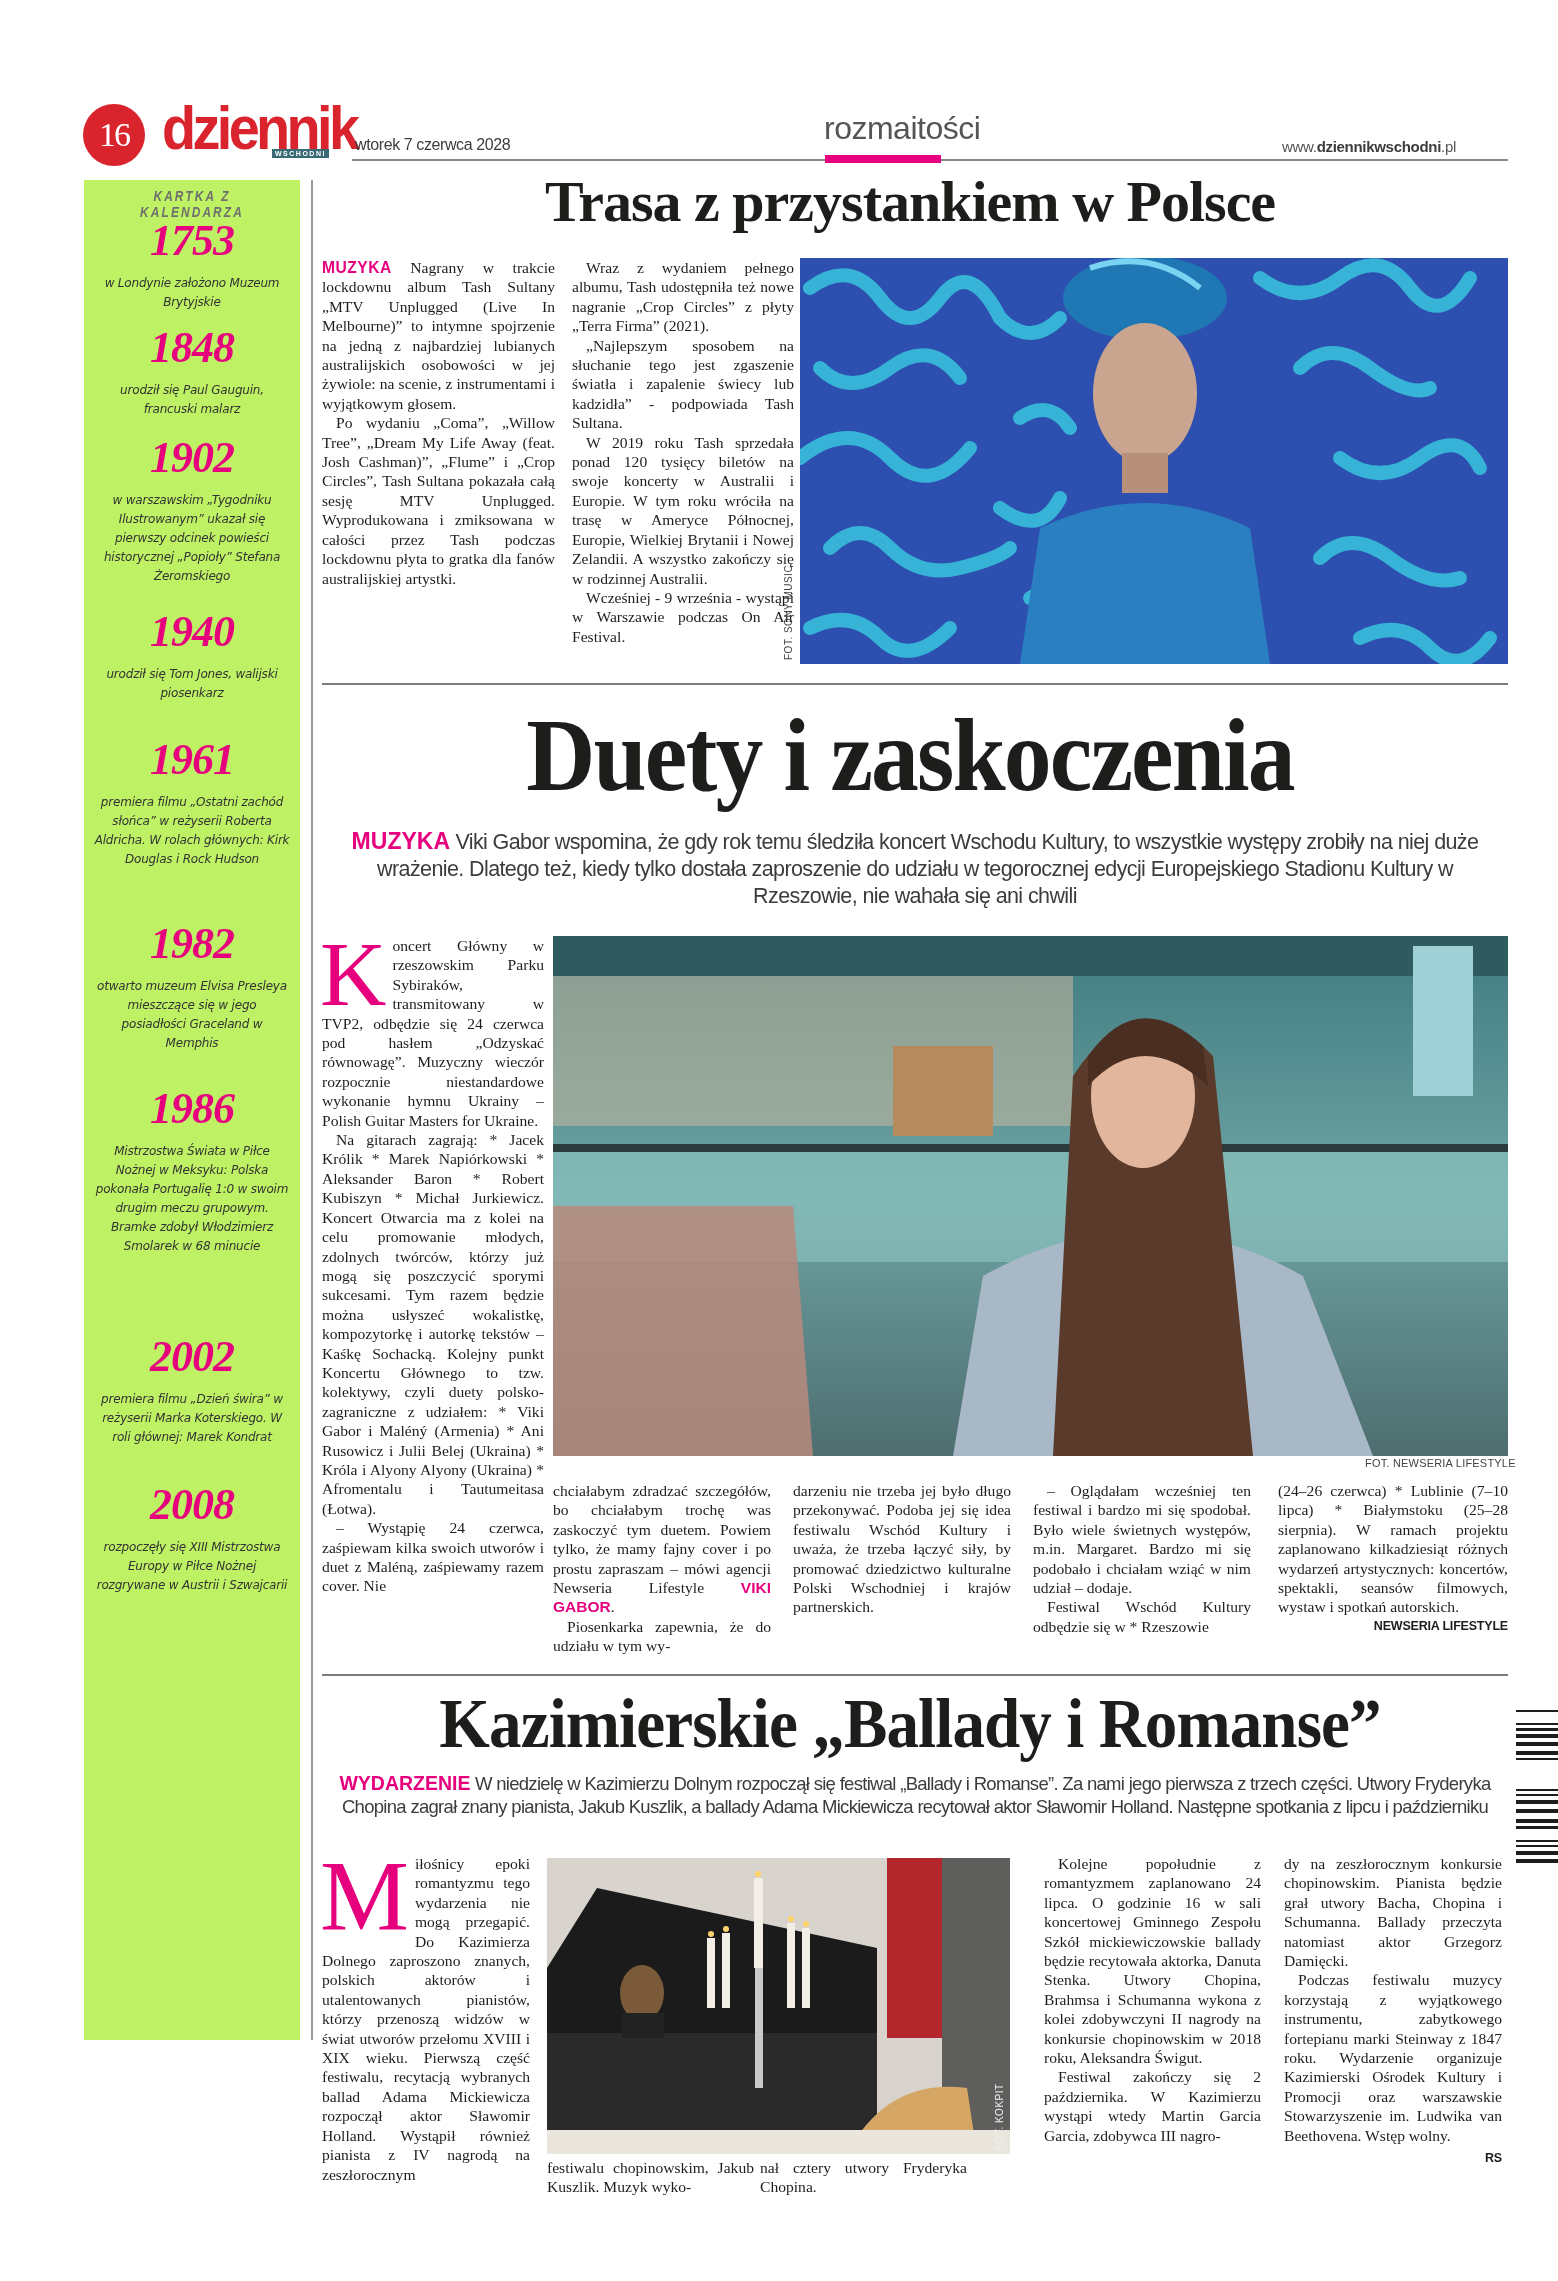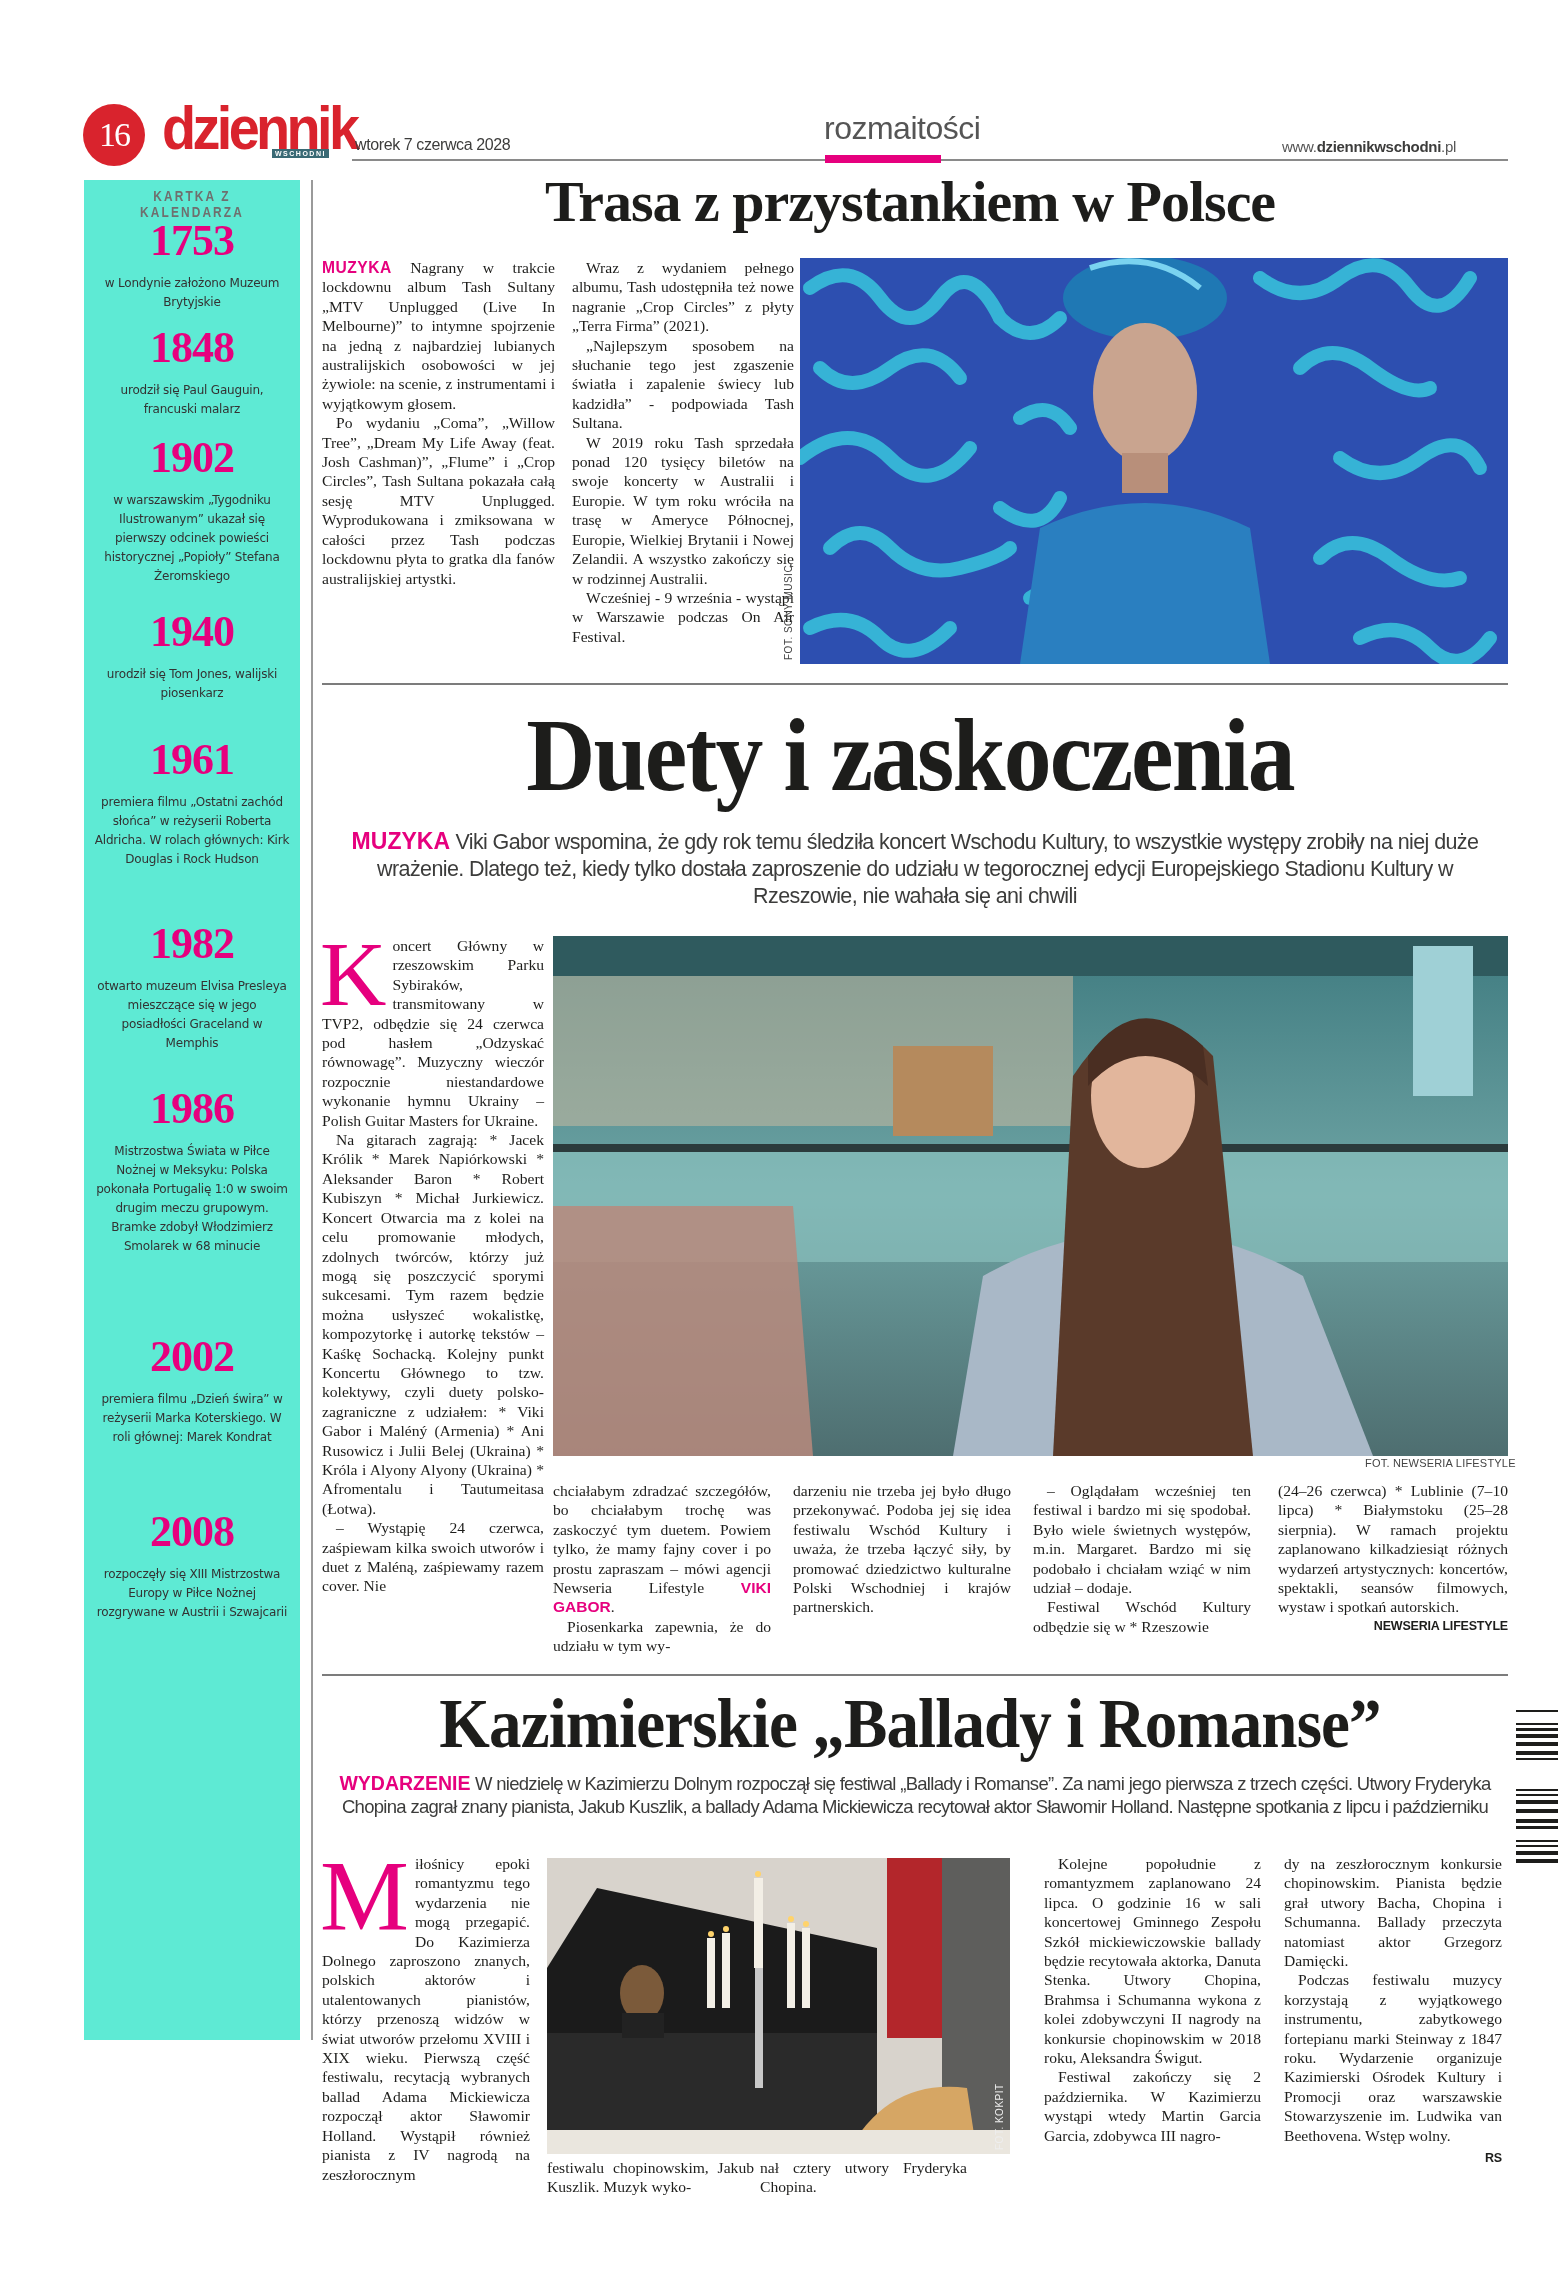--- a/index.html
+++ b/index.html
@@ -17,21 +17,21 @@
   .logo-sub { position: absolute; left: 110px; top: 49px; background: #3a6a75; color: #fff; font-family: "Liberation Sans", sans-serif;
     font-size: 7px; font-weight: bold; letter-spacing: 1.5px; padding: 1px 3px; }
   .date { left: 355px; top: 136px; font-family: "Liberation Sans", sans-serif; font-size: 16px; color: #3c3c3b; letter-spacing: -0.4px; }
   .top-rule { left: 352px; top: 159px; width: 1156px; height: 2px; background: #8a8a8a; }
   .section { left: 824px; top: 110px; font-family: "Liberation Sans", sans-serif; font-size: 32px; color: #555; letter-spacing: -0.5px; font-weight: 300; }
   .section-bar { left: 825px; top: 155px; width: 116px; height: 8px; background: #e6007e; }
   .site { left: 1282px; top: 138px; font-family: "Liberation Sans", sans-serif; font-size: 15px; color: #555; letter-spacing: -0.3px; }
   .site b { color: #3c3c3b; }
 
   
-  .sidebar { left: 84px; top: 180px; width: 216px; height: 1860px; background: #5eead4; }
+  .sidebar { left: 84px; top: 180px; width: 216px; height: 1860px; background: #bef264; font-style: italic; }
   .sidebar-title { position: absolute; top: 8px; left: 0; width: 100%; text-align: center; font-family: "Liberation Sans", sans-serif;
     font-size: 14px; font-weight: bold; letter-spacing: 2.5px; color: #6f6f6e; transform: scaleX(0.85); }
   .cal-entry { position: absolute; left: 0; width: 100%; text-align: center; }
   .cal-year { font-family: "Liberation Serif", serif; font-weight: bold; color: #e6007e; font-size: 44px; line-height: 50px; letter-spacing: -1px; }
   .cal-text { font-family: "DejaVu Sans", sans-serif; font-size: 12px; line-height: 19px; color: #333; padding: 0 10px; margin-top: 8px; letter-spacing: -0.2px; }
   .cal-year.big { font-size: 54px; line-height: 74px; }
   .sidebar-rule { left: 311px; top: 180px; width: 2px; height: 1860px; background: #9a9a9a; }
 
   
   .h1-trasa { left: 312px; top: 168px; width: 1196px; text-align: center; font-family: "Liberation Serif", serif; font-weight: bold;
@@ -129,21 +129,21 @@
     <div class="cal-text">otwarto muzeum Elvisa Presleya mieszczące się w jego posiadłości Graceland w Memphis</div>
   </div>
   <div class="cal-entry" style="top:904px">
     <div class="cal-year">1986</div>
     <div class="cal-text">Mistrzostwa Świata w Piłce Nożnej w Meksyku: Polska pokonała Portugalię 1:0 w swoim drugim meczu grupowym. Bramke zdobył Włodzimierz Smolarek w 68 minucie</div>
   </div>
   <div class="cal-entry" style="top:1152px">
     <div class="cal-year">2002</div>
     <div class="cal-text">premiera filmu „Dzień świra” w reżyserii Marka Koterskiego. W roli głównej: Marek Kondrat</div>
   </div>
-  <div class="cal-entry" style="top:1327px">
+  <div class="cal-entry" style="top:1300px">
     <div class="cal-year">2008</div>
     <div class="cal-text">rozpoczęły się XIII Mistrzostwa Europy w Piłce Nożnej rozgrywane w Austrii i Szwajcarii</div>
   </div>
 </div>
 <div class="abs sidebar-rule"></div>
 
 <h2 class="abs h1-trasa">Trasa z przystankiem w Polsce</h2>
 <div class="abs body-col col1a">
   <p class="noindent"><span class="kicker">MUZYKA</span> <span>Nagrany w trakcie lockdownu album Tash Sultany „MTV Unplugged (Live In Melbourne)” to intymne spojrzenie na jedną z najbardziej lubianych australijskich osobowości w jej żywiole: na scenie, z instrumentami i wyjątkowym głosem.</span></p>
   <p>Po wydaniu „Coma”, „Willow Tree”, „Dream My Life Away (feat. Josh Cashman)”, „Flume” i „Crop Circles”, Tash Sultana pokazała całą sesję MTV Unplugged. Wyprodukowana i zmiksowana w całości przez Tash podczas lockdownu płyta to gratka dla fanów australijskiej artystki.</p>

